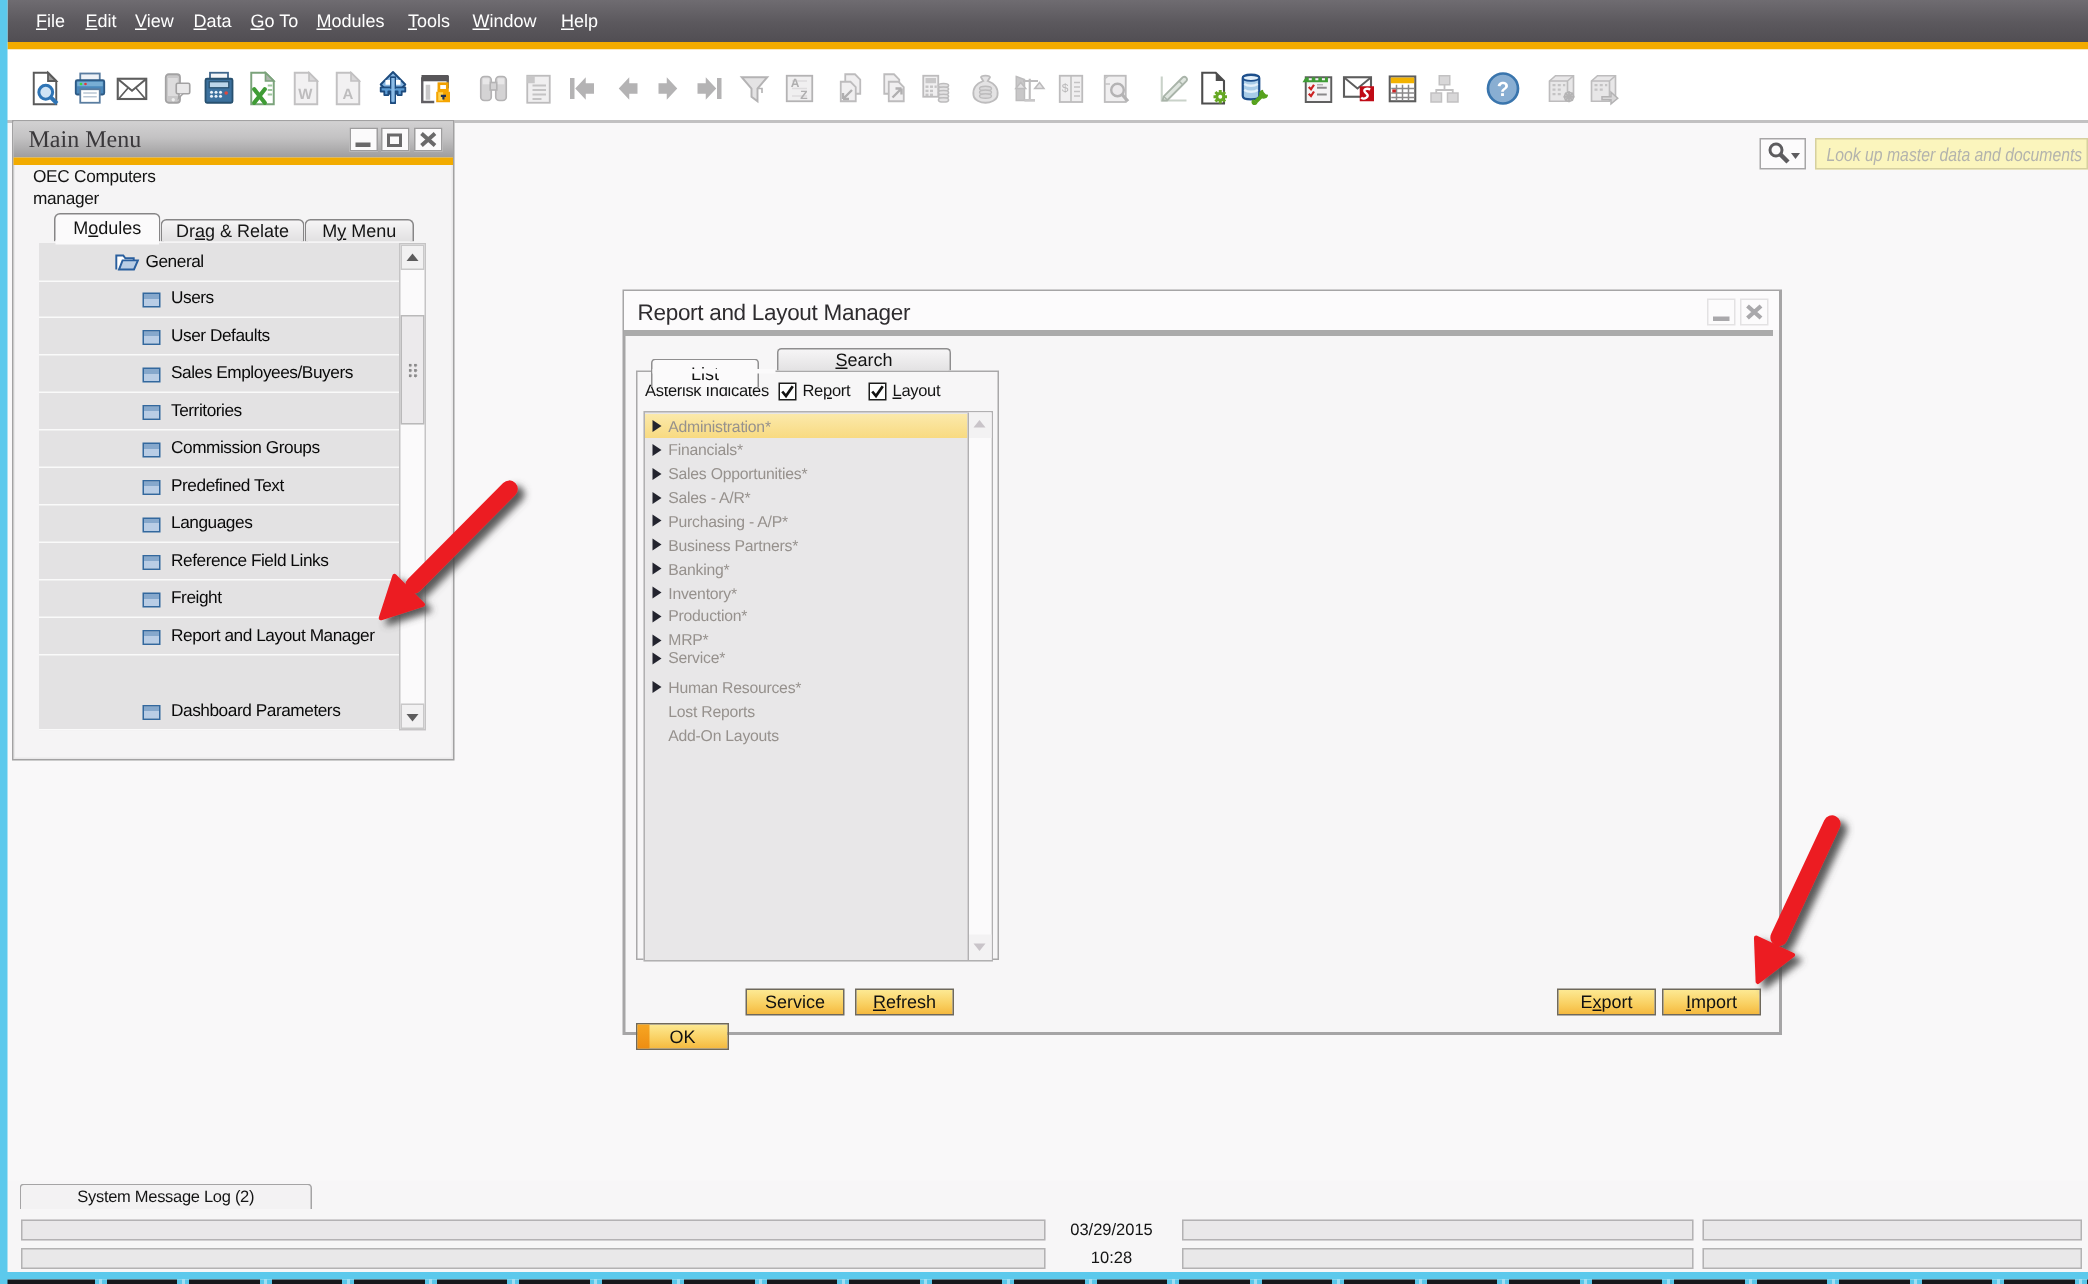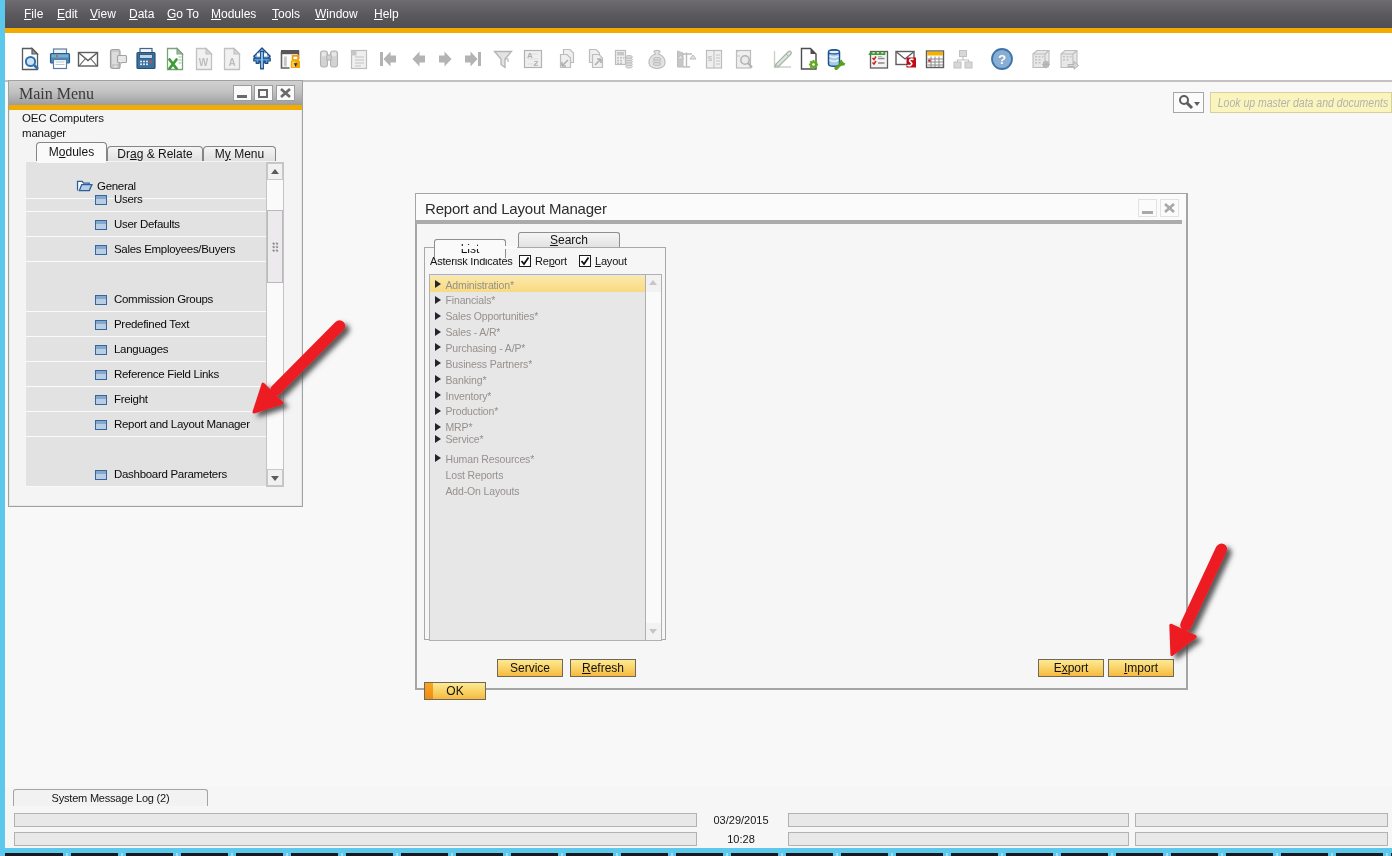--- a/index.html
+++ b/index.html
@@ -412,39 +412,43 @@
       </svg>
     </div>
   <div class="abs" id="mmgold"></div>
   <div class="mm-txt" style="left:13px; top:31px;">OEC Computers</div>
   <div class="mm-txt" style="left:13px; top:46px;">manager</div>
   <div class="mmtab on" style="left:27px;  top:61px; width:71px; height:19px; line-height:19px;">M<u>o</u>dules</div>
   <div class="mmtab off" style="left:98px;  top:65px; width:96px; height:15px; line-height:14px;">Dr<u>a</u>g &amp; Relate</div>
   <div class="mmtab off" style="left:194px; top:65px; width:73px; height:15px; line-height:14px;">M<u>y</u> Menu</div>
   <div class="abs" style="left:28px; top:79px; width:69px; height:3px; background:#fbfafb; z-index:4;"></div>
   <div class="abs" id="mmlist">
-    <div class="mrow" style="top:12px">
+    <div class="mrow" style="top:1px">
       <svg style="position:absolute;left:50px;top:5px" width="17" height="13" viewBox="0 0 18 14">
         <path d="M1.5 12.5 L1.5 2.5 L6.5 2.5 L8 4.5 L14 4.5 L14 6" fill="#fff" stroke="#2a5f9e" stroke-width="1.4"></path>
         <path d="M3.5 12.5 L6 6 L17 6 L14.2 12.5 Z" fill="#b9cde5" stroke="#2a5f9e" stroke-width="1.4"></path>
       </svg>
       <span style="left:71px">General</span>
       </div>
     <div class="mrow" style="top:25px">
         <div class="bluesq"></div>
         <span>Users</span>
       </div>
     <div class="mrow" style="top:75px">
         <div class="bluesq"></div>
         <span>Sales Employees/Buyers</span>
       </div>
     <div class="mrow" style="top:50px">
         <div class="bluesq"></div>
         <span>User Defaults</span>
       </div>
+    <div class="mrow" style="top:100px">
+        <div class="bluesq"></div>
+        <span>Territories</span>
+      </div>
     <div class="mrow" style="top:125px">
         <div class="bluesq"></div>
         <span>Commission Groups</span>
       </div>
     <div class="mrow" style="top:150px">
         <div class="bluesq"></div>
         <span>Predefined Text</span>
       </div>
     <div class="mrow" style="top:175px">
         <div class="bluesq"></div>
@@ -485,21 +489,21 @@
   <div class="dlgbtn" style="left:721px">
       <div style="position:absolute;left:3px;top:11px;width:11px;height:3px;background:#a9a8ab"></div>
     </div>
   <div class="dlgbtn" style="left:743px">
       <svg width="17" height="16">
         <path d="M4 4 L13 12 M13 4 L4 12" stroke="#a9a8ab" stroke-width="2.8"></path>
       </svg>
     </div>
   <div class="abs" id="dlgsep"></div>
   <div class="dtab" style="left:17px; top:27px; width:72px; height:19px; line-height:19px; background:#fbfafb; z-index:3;margin-top:17px;">List</div>
-  <div class="dtab" style="left:101px; top:37px; width:102px; height:15px; line-height:14px; background:linear-gradient(#f6f5f6,#e3e2e3); z-index:2;"><u>S</u>earch</div>
+  <div class="dtab" style="left:101px; top:37px; width:116px; height:15px; line-height:14px; background:linear-gradient(#f6f5f6,#e3e2e3); z-index:2;"><u>S</u>earch</div>
   <div class="abs" id="dframe"></div>
   <div class="abs" style="left:18px; top:51px; width:82px; height:3px; background:#fbfafb; z-index:4;"></div>
   <div class="mm-txt" style="left:13px; top:60px; font-size:11px;">Asterisk Indicates</div>
   <div class="abs" id="cb1" style="left:102px; top:60px; width:12px; height:12px; background:#fff; border:1px solid #1c1c1c;">
       <svg width="10" height="10">
         <path d="M1.5 5 L4 8 L8.5 1.5" fill="none" stroke="#111" stroke-width="1.8"></path>
       </svg>
     </div>
   <div class="mm-txt" style="left:118px; top:60px; font-size:11px;">Re<u>p</u>ort</div>
   <div class="abs" id="cb2" style="left:162px; top:60px; width:12px; height:12px; background:#fff; border:1px solid #1c1c1c;">

